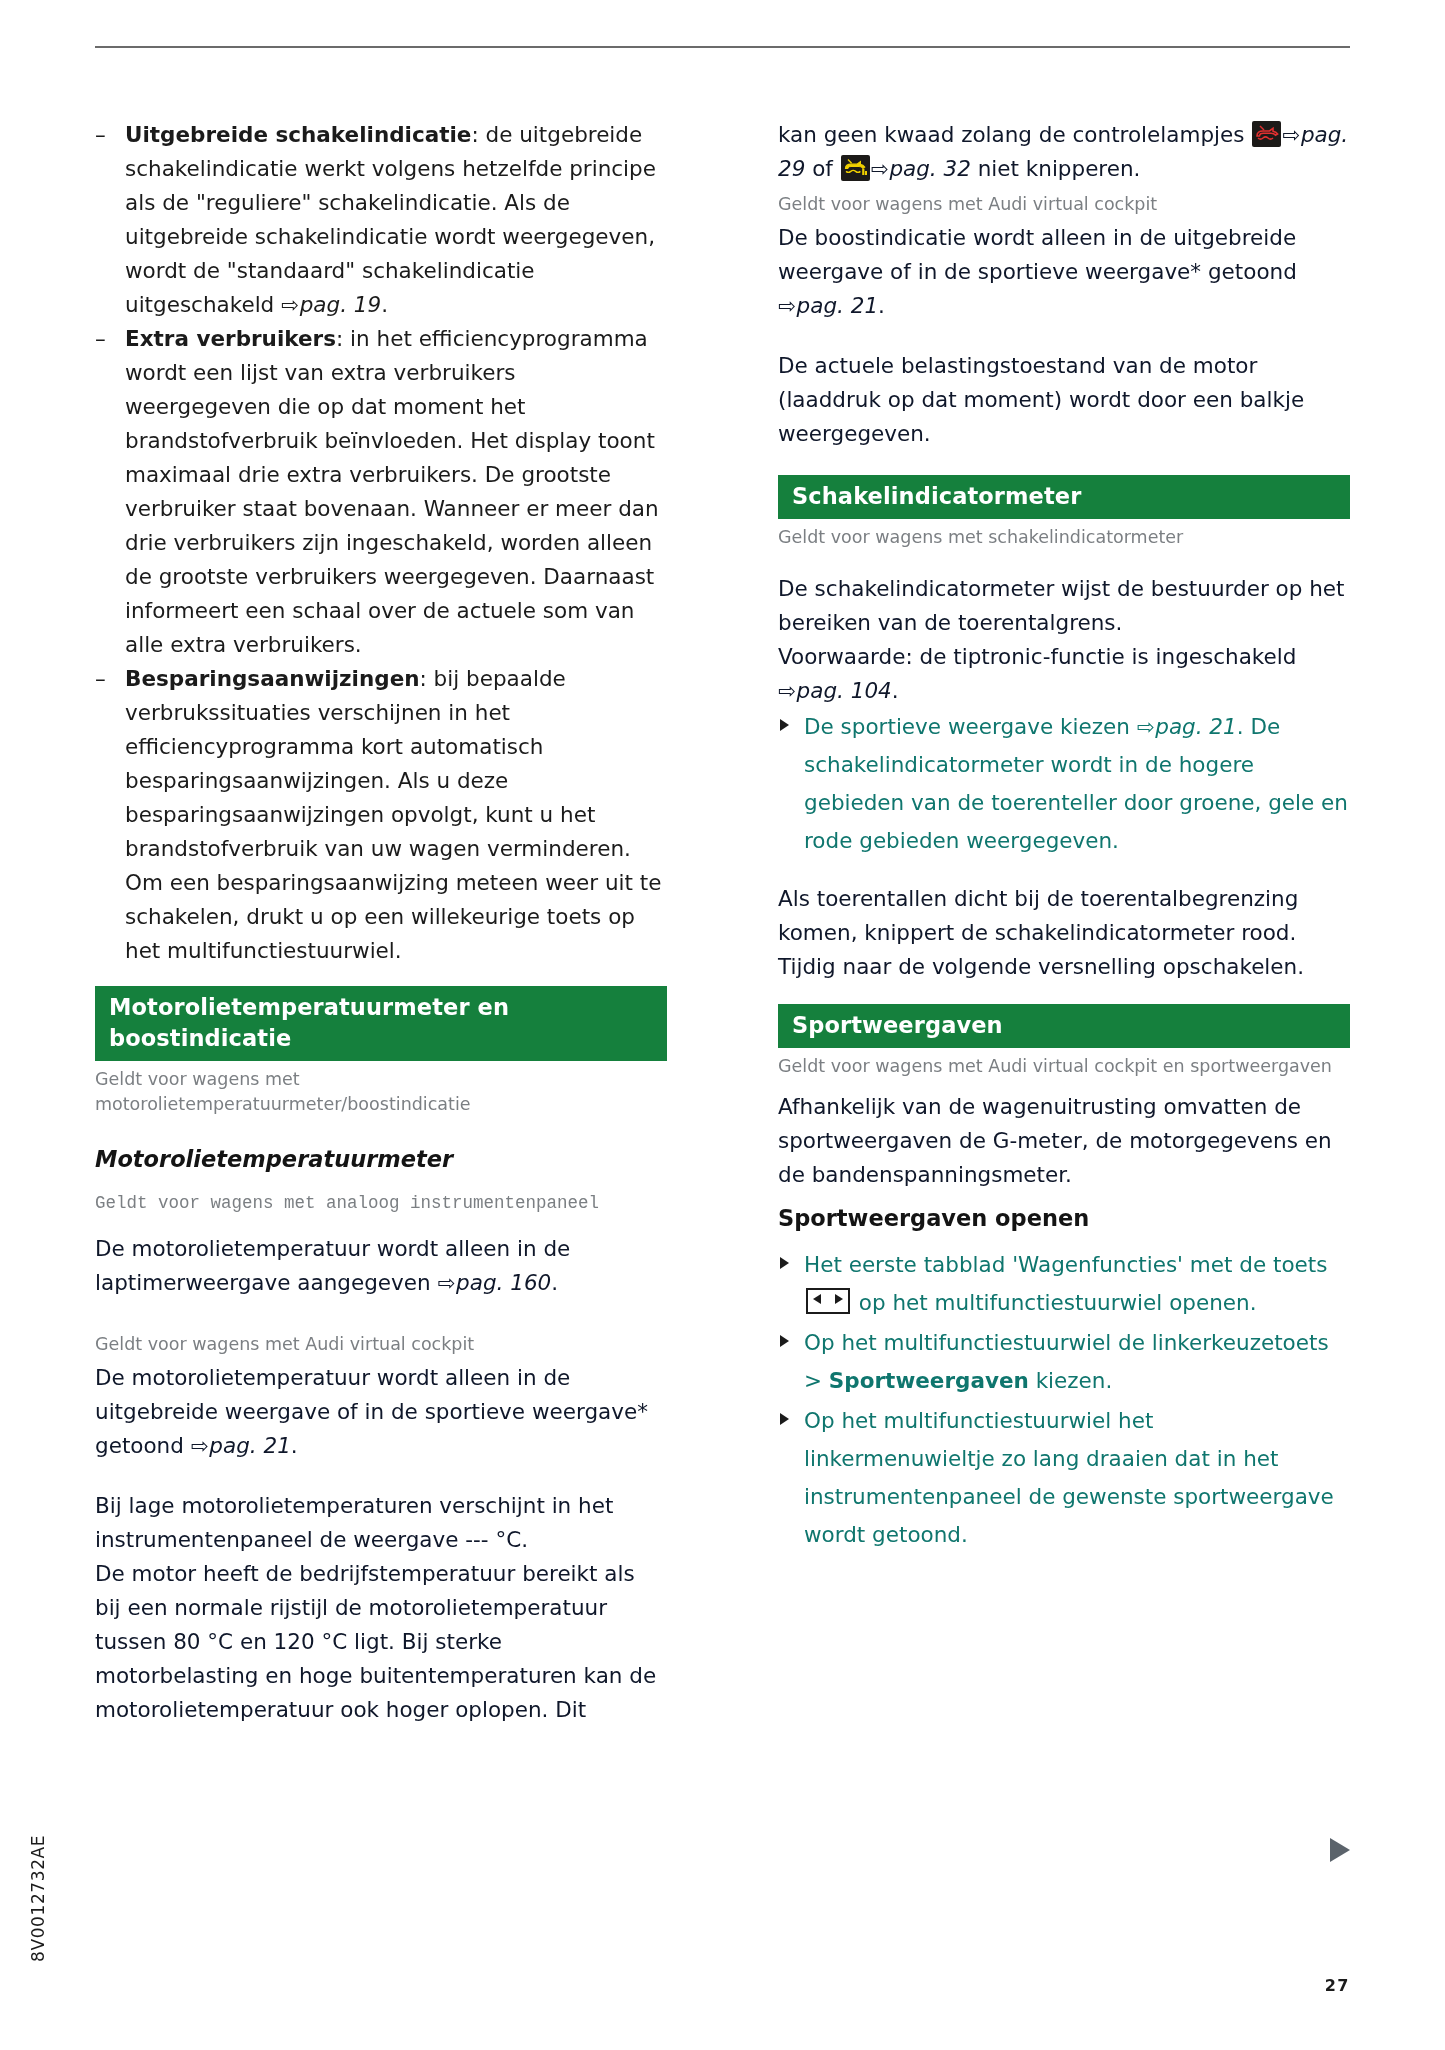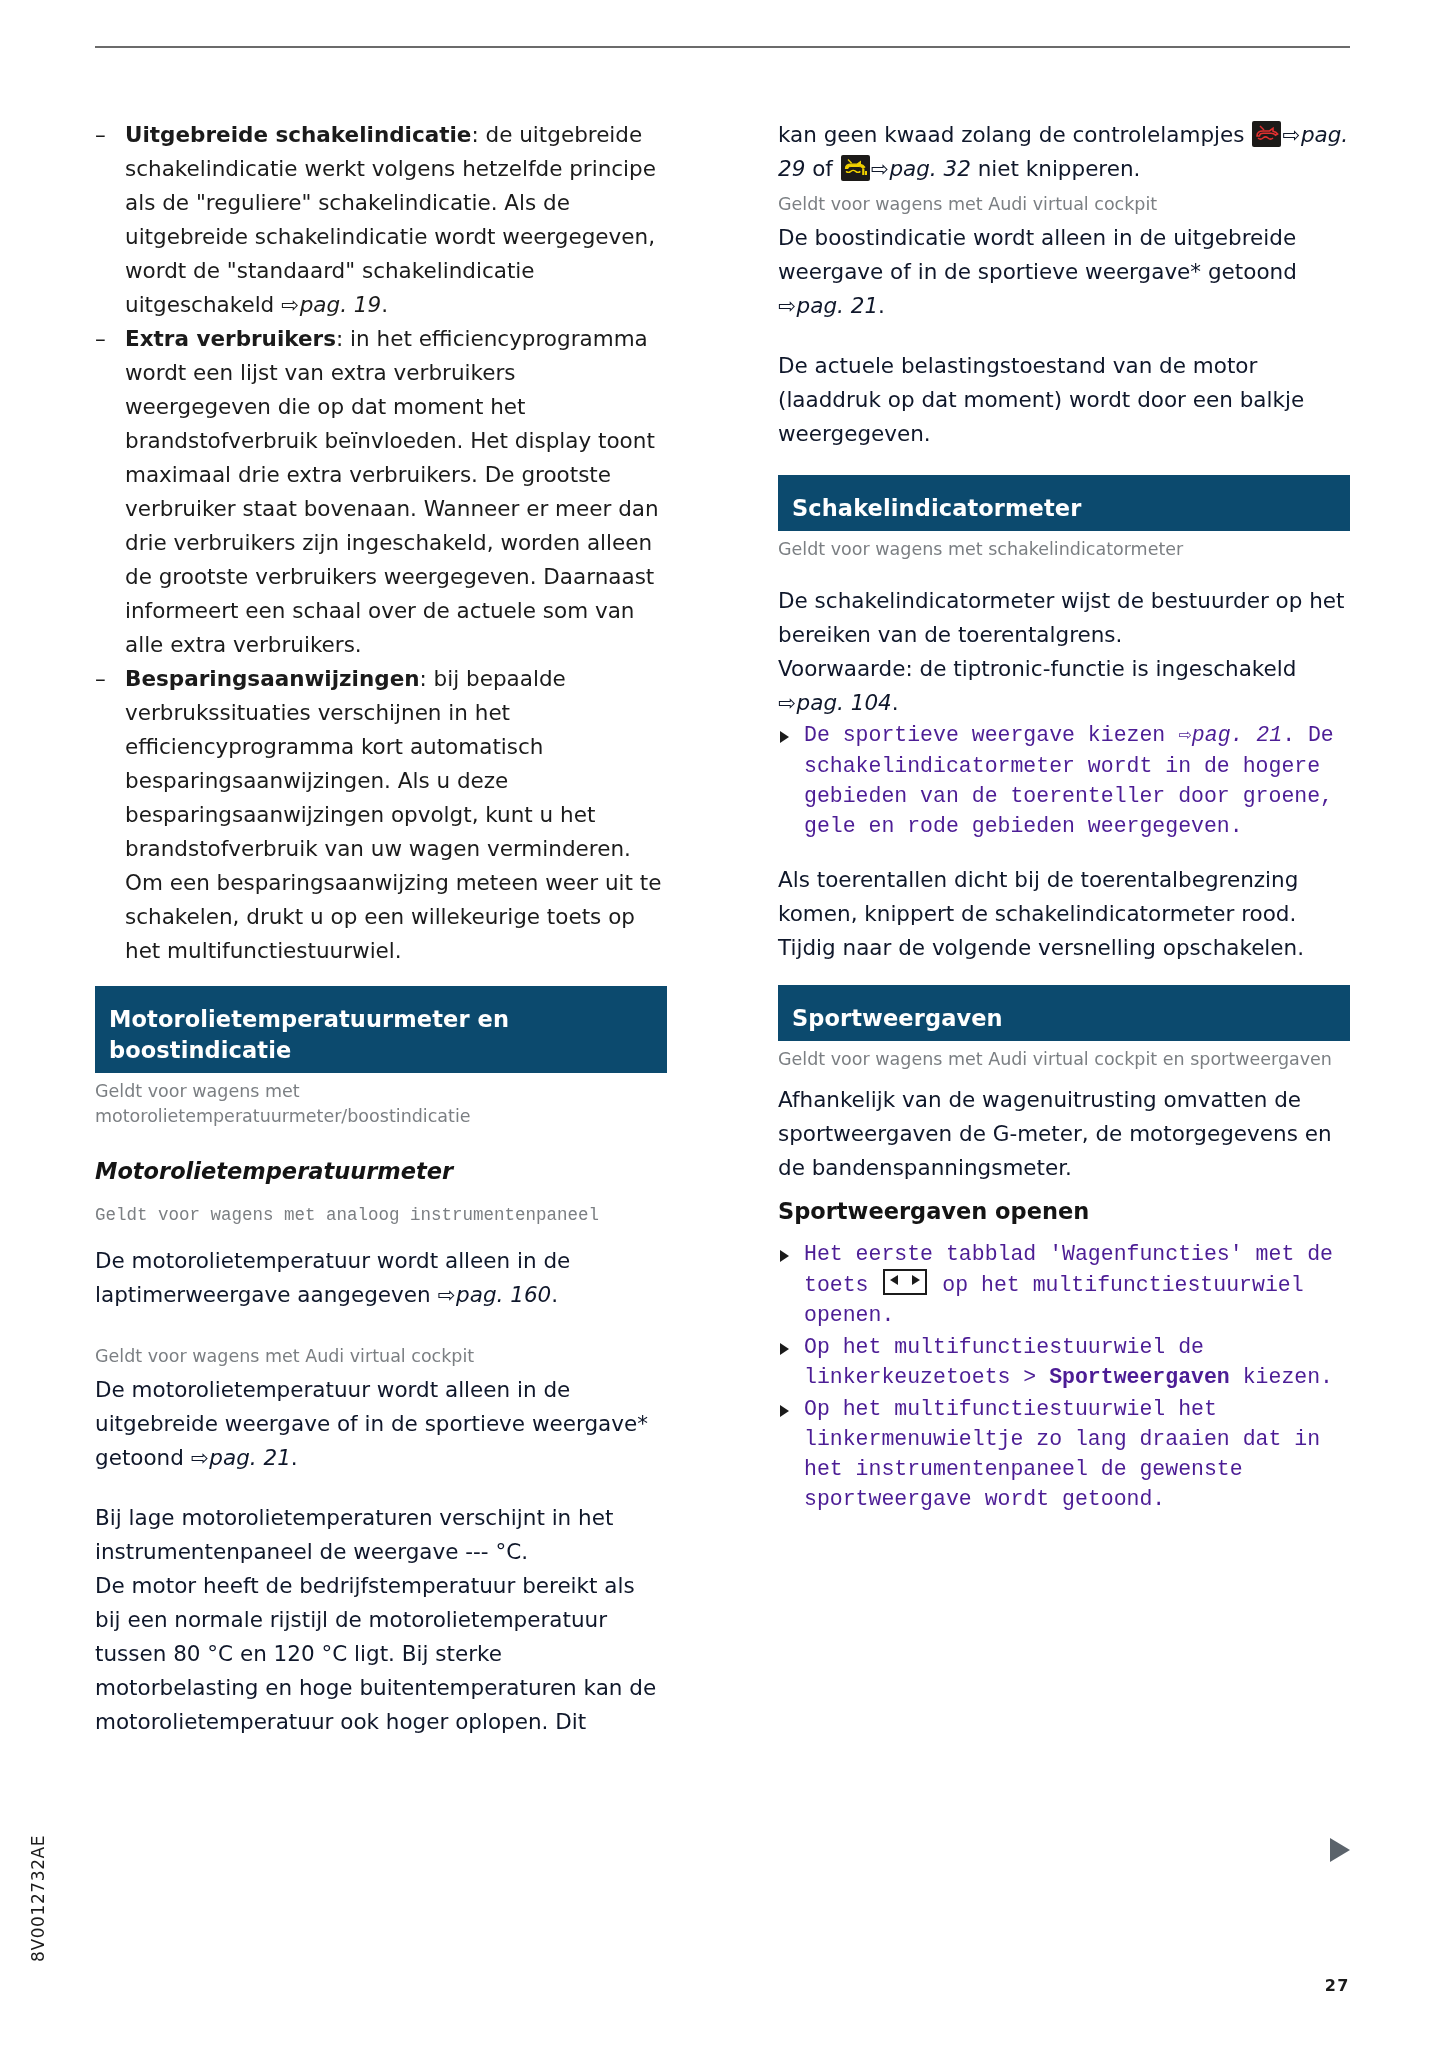--- a/index.html
+++ b/index.html
@@ -74,41 +74,40 @@
     position: absolute; left: 0; top: 0;
     font-size: 21.5px; line-height: 34px;
   }
 
   
   .trilist { list-style: none; padding: 0; margin: 0 0 22px 0; }
   .trilist > li {
     position: relative;
     padding-left: 26px;
     font-size: 21.5px;
-    line-height: 30px;
-    color: #4c1d95;
+    line-height: 38px;
+    color: #0f766e;
     margin-bottom: 2px;
-    font-family: Liberation Mono, monospace;
   }
   .trilist > li .tri {
     position: absolute; left: 2px; top: 11px;
     width: 0; height: 0;
     border-left: 9px solid #1b1b1b;
     border-top: 6px solid transparent;
     border-bottom: 6px solid transparent;
   }
 
   
   .redbar {
-    background: #0c4a6e;
+    background: #15803d;
     color: #ffffff;
     font-weight: bold;
     font-size: 22.5px;
     line-height: 31px;
-    padding: 18px 0 7px 14px;
+    padding: 6px 0 7px 14px;
     margin-top: 16px;
     margin-bottom: 0;
     letter-spacing: 0.1px;
   }
   .applies {
     font-size: 17.5px;
     line-height: 25px;
     color: #7b7f83;
     margin-top: 6px;
     margin-bottom: 16px;

